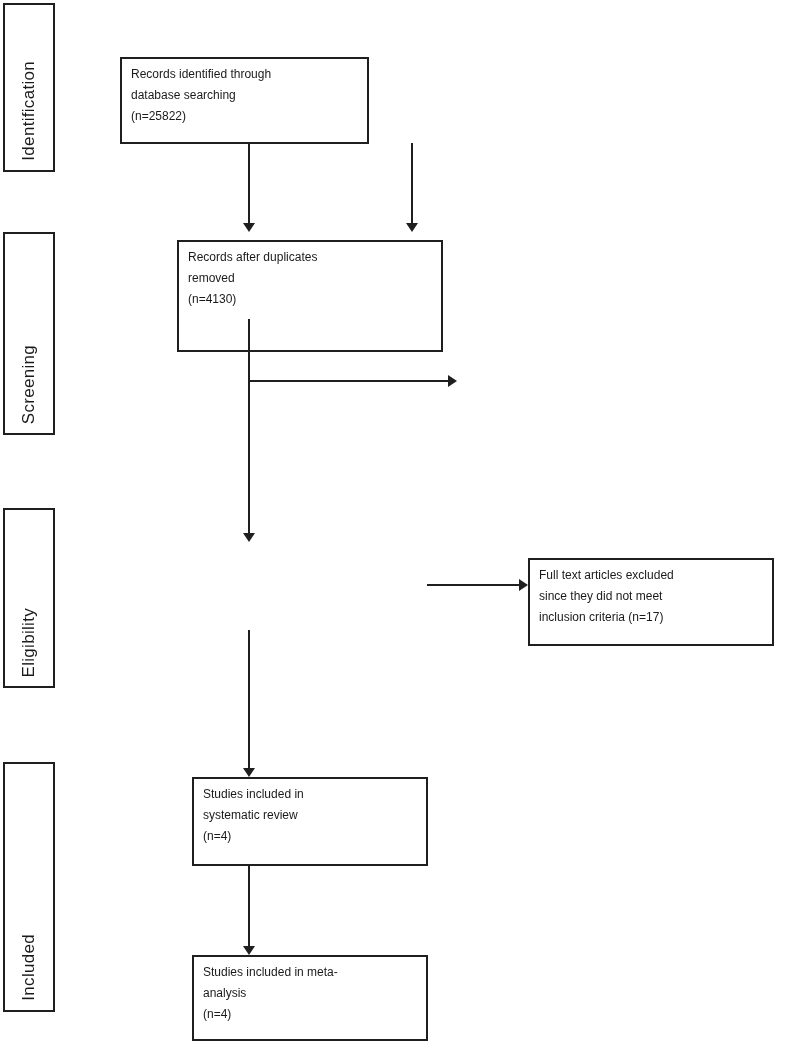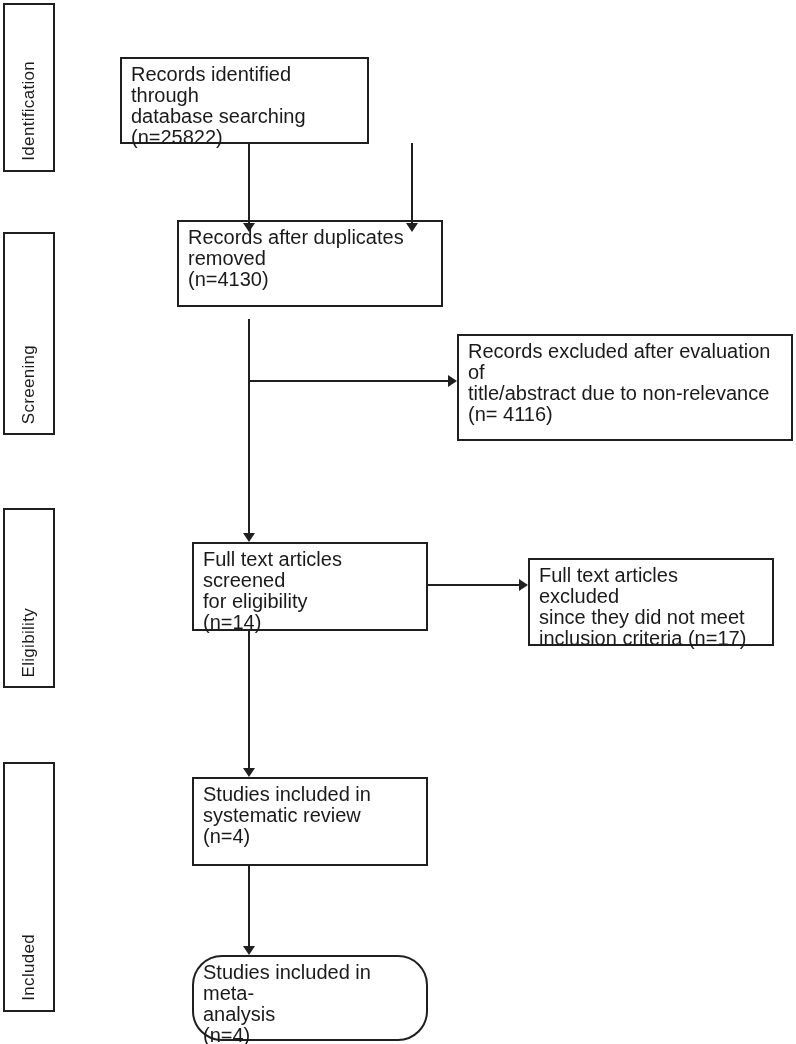--- a/index.html
+++ b/index.html
@@ -13,21 +13,21 @@
     background: #ffffff;
     overflow: hidden;
   }
 
   
   .flow-box {
     position: absolute;
     border: 2px solid #1f1f1f;
     background: #ffffff;
     padding: 5px 9px;
-    font-size: 20px;
+    font-size: 12px;
     line-height: 21px;
     white-space: pre-line;
     color: #1a1a1a;
   }
 
   
   .stage-box {
     position: absolute;
     left: 3px;
     width: 52px;
@@ -82,41 +82,35 @@
 
   <div class="stage-box" style="top:762px; height:250px;">
     <span class="stage-label">Included</span>
   </div>
 
   <div class="flow-box" style="left:120px; top:57px; width:249px; height:87px;">Records identified through
 database searching
 (n=25822)</div>
 
 
-  <div class="flow-box" style="left:177px; top:220px; width:266px; height:87px;">Records after duplicates
+  <div class="flow-box" style="left:177px; top:240px; width:266px; height:112px;">Records after duplicates
 removed
 (n=4130)</div>
 
-  <div class="flow-box" style="left:457px; top:334px; width:336px; height:107px;">Records excluded after evaluation of
-title/abstract due to non-relevance
-(n= 4116)</div>
 
-  <div class="flow-box" style="left:192px; top:542px; width:236px; height:89px;">Full text articles screened
-for eligibility
-(n=14)</div>
 
   <div class="flow-box" style="left:528px; top:558px; width:246px; height:88px;">Full text articles excluded
 since they did not meet
 inclusion criteria (n=17)</div>
 
   <div class="flow-box" style="left:192px; top:777px; width:236px; height:89px;">Studies included in
 systematic review
 (n=4)</div>
 
-  <div class="flow-box" style="left:192px; top:955px; width:236px; height:86px;border-radius:30px;">Studies included in meta-
+  <div class="flow-box" style="left:192px; top:955px; width:236px; height:86px;">Studies included in meta-
 analysis
 (n=4)</div>
 
   <div class="vline" style="left:248px; top:143px; height:82px;"></div>
   <div class="arrow-down" style="left:243px; top:223px;"></div>
 
   <div class="vline" style="left:411px; top:143px; height:82px;"></div>
   <div class="arrow-down" style="left:406px; top:223px;"></div>
 
   <div class="vline" style="left:248px; top:319px; height:216px;"></div>

